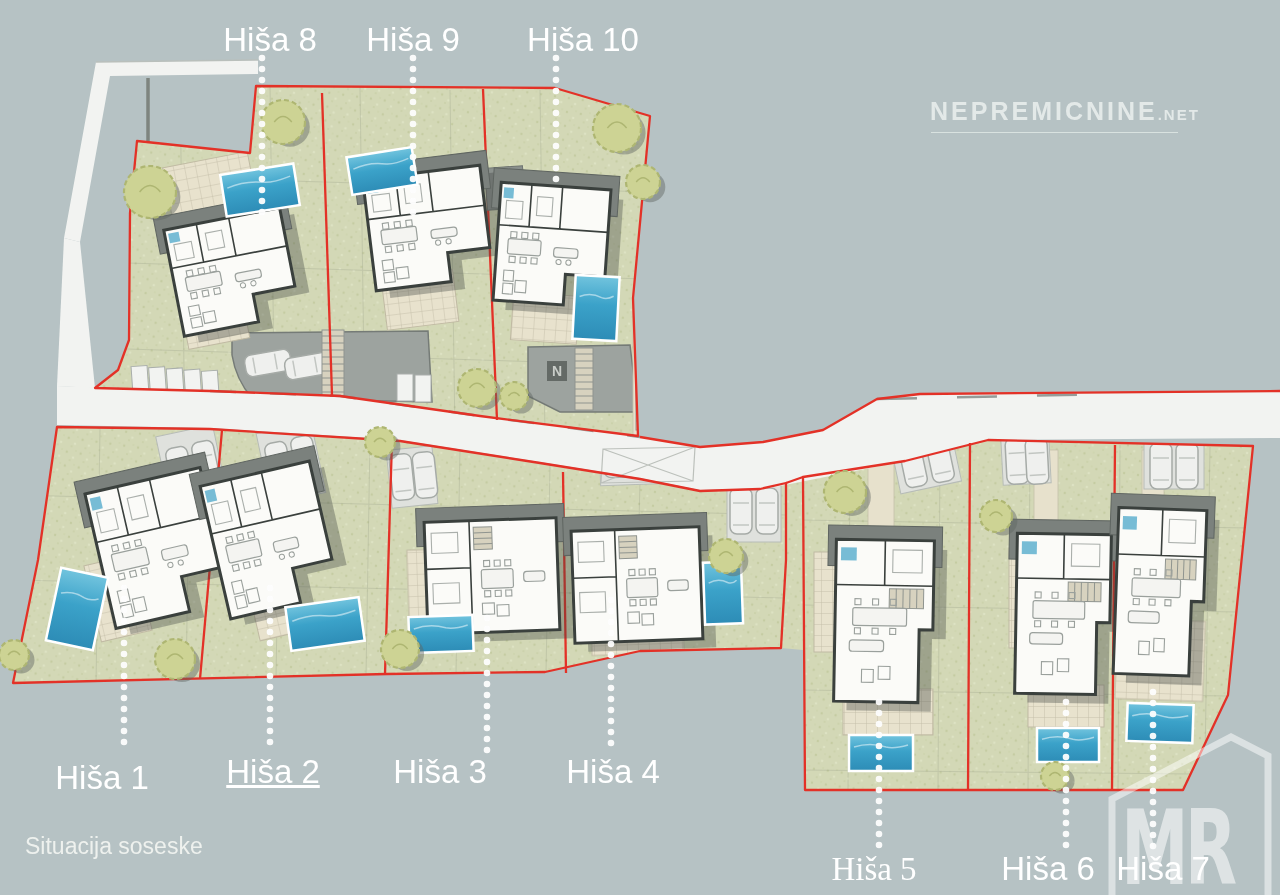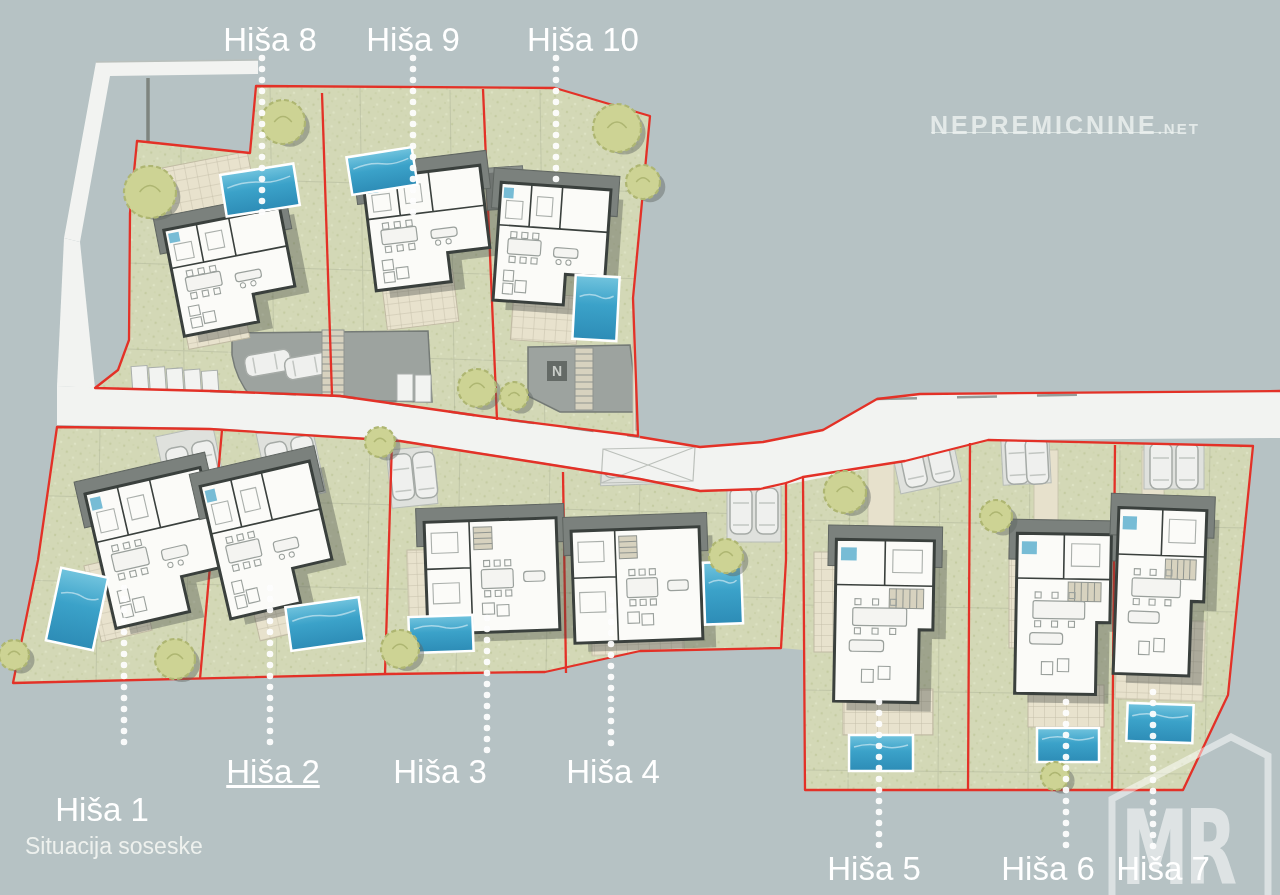--- a/index.html
+++ b/index.html
@@ -3,21 +3,21 @@
 <meta charset="utf-8">
 <style>
   html,body{margin:0;padding:0;background:#b6c2c4;}
   #stage{position:relative;width:1280px;height:895px;overflow:hidden;
          font-family:"Liberation Sans",sans-serif;background:#b6c2c4;}
   #map{position:absolute;left:0;top:0;}
   .hlabel{position:absolute;transform:translateX(-50%);color:#ffffff;
           font-size:33px;line-height:30px;white-space:nowrap;}
   #caption{position:absolute;left:25px;top:833px;color:#eef1ee;font-size:23px;}
   #watermark{position:absolute;left:930px;top:97px;color:rgba(237,242,240,.82);
-             font-weight:bold;font-size:25px;letter-spacing:3px;margin-top:14px;}
+             font-weight:bold;font-size:25px;letter-spacing:3px;}
   #watermark .net{font-size:15px;letter-spacing:2px;}
   #wm-line{position:absolute;left:931px;top:132px;width:247px;height:0;
            border-top:1.5px solid rgba(237,242,240,.65);}
 </style>
 </head>
 <body>
 
 <div id="stage">
   <svg id="map" width="1280" height="895" viewBox="0 0 1280 895">
     <defs>
@@ -772,25 +772,25 @@
         <circle cx="556" cy="124" r="3.3" fill="#fdfdfd" opacity="0.95"></circle>
         <circle cx="556" cy="135" r="3.3" fill="#fdfdfd" opacity="0.95"></circle>
         <circle cx="556" cy="146" r="3.3" fill="#fdfdfd" opacity="0.95"></circle>
         <circle cx="556" cy="157" r="3.3" fill="#fdfdfd" opacity="0.95"></circle>
         <circle cx="556" cy="168" r="3.3" fill="#fdfdfd" opacity="0.95"></circle>
         <circle cx="556" cy="179" r="3.3" fill="#fdfdfd" opacity="0.95"></circle>
       </g>
   </svg>
 
   <div id="labels">
-      <div class="hlabel" style="left: 102px; top: 795px;">Hiša 1</div>
+      <div class="hlabel" style="left: 102px; top: 763px;">Hiša 1</div>
       <div class="hlabel" style="left: 273px; top: 757px; text-decoration: underline;">Hiša 2</div>
       <div class="hlabel" style="left: 440px; top: 757px;">Hiša 3</div>
       <div class="hlabel" style="left: 613px; top: 757px; text-align: center;">Hiša 4</div>
-      <div class="hlabel" style="left: 874px; top: 854px;">Hiša 5</div>
+      <div class="hlabel" style="left: 874px; top: 854px; font-family: Liberation Serif, serif;">Hiša 5</div>
       <div class="hlabel" style="left: 1048px; top: 854px;">Hiša 6</div>
       <div class="hlabel" style="left: 1163px; top: 854px; text-align: center;">Hiša 7</div>
       <div class="hlabel" style="left: 270px; top: 25px;">Hiša 8</div>
       <div class="hlabel" style="left: 413px; top: 25px;">Hiša 9</div>
       <div class="hlabel" style="left: 583px; top: 25px;">Hiša 10</div>
     </div>
 
   <div id="watermark"><span>NEPREMICNINE</span><span class="net">.NET</span></div>
   <div id="wm-line"></div>
 

